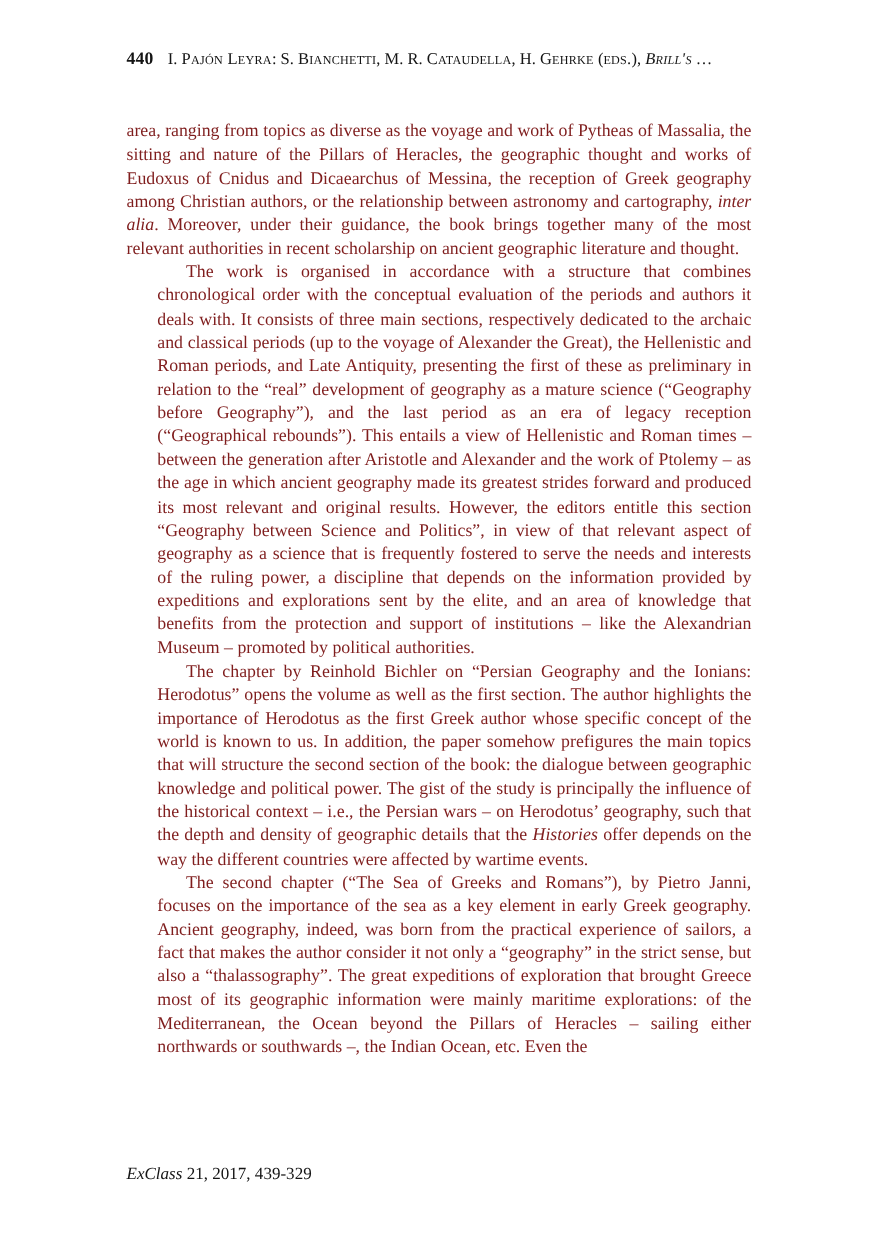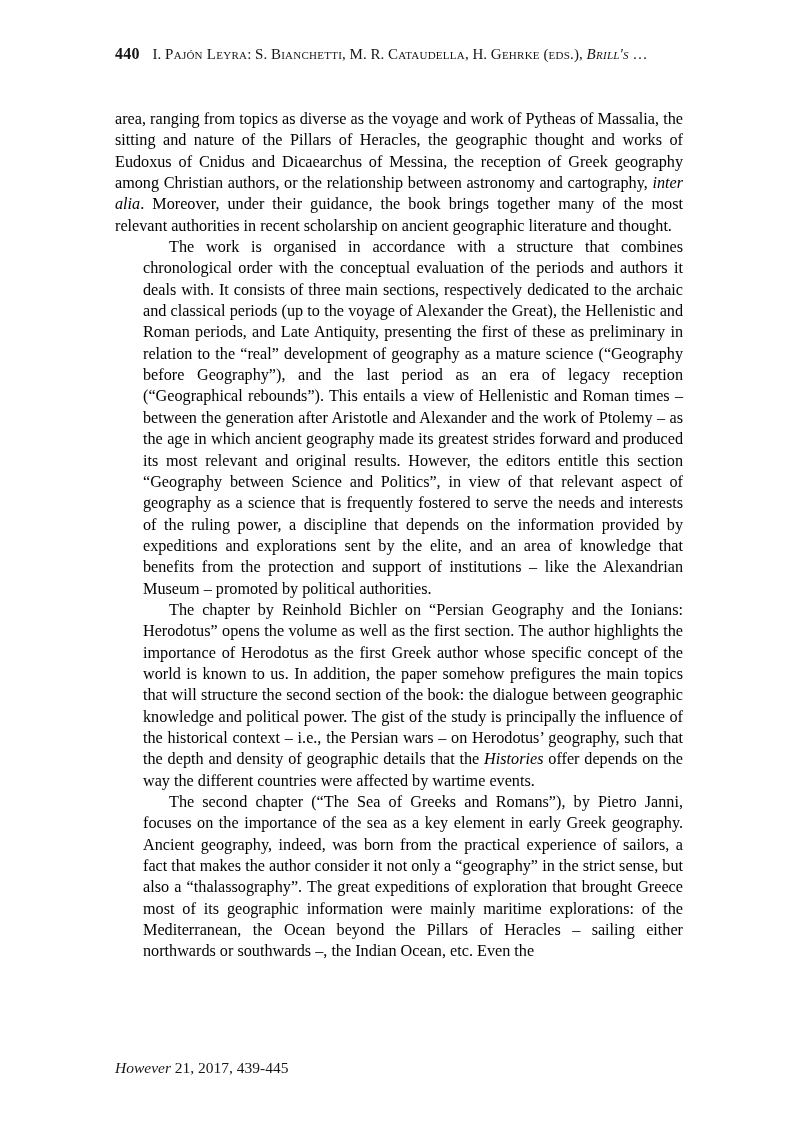--- a/index.html
+++ b/index.html
@@ -59,21 +59,21 @@
     left: 115px;
     width: 568px;
   }
   .para {
     margin: 0;
     font-size: 16.2px;
     line-height: 21.35px;
     text-align: justify;
     text-justify: inter-word;
     hyphens: none;
-    color: #000000;
+    color: #7f1d1d;
   }
   .para.indent {
     text-indent: 26px;
     margin-left: 28px;
   }
 
   
   .footer {
     position: absolute;
     top: 1058px;
@@ -101,13 +101,13 @@
     <p class="para"><span>area, ranging from topics as diverse as the voyage and work of Pytheas of Massalia, the sitting and nature of the Pillars of Heracles, the geographic thought and works of Eudoxus of Cnidus and Dicaearchus of Messina, the reception of Greek geography among Christian authors, or the relationship between astronomy and cartography, </span><span class="it">inter alia</span><span>. Moreover, under their guidance, the book brings together many of the most relevant authorities in recent scholarship on ancient geographic literature and thought.</span></p>
 
     <p class="para indent">The work is organised in accordance with a structure that combines chronological order with the conceptual evaluation of the periods and authors it deals with. It consists of three main sections, respectively dedicated to the archaic and classical periods (up to the voyage of Alexander the Great), the Hellenistic and Roman periods, and Late Antiquity, presenting the first of these as preliminary in relation to the “real” development of geography as a mature science (“Geography before Geography”), and the last period as an era of legacy reception (“Geographical rebounds”). This entails a view of Hellenistic and Roman times – between the generation after Aristotle and Alexander and the work of Ptolemy – as the age in which ancient geography made its greatest strides forward and produced its most relevant and original results. However, the editors entitle this section “Geography between Science and Politics”, in view of that relevant aspect of geography as a science that is frequently fostered to serve the needs and interests of the ruling power, a discipline that depends on the information provided by expeditions and explorations sent by the elite, and an area of knowledge that benefits from the protection and support of institutions – like the Alexandrian Museum – promoted by political authorities.</p>
 
     <p class="para indent"><span>The chapter by Reinhold Bichler on “Persian Geography and the Ionians: Herodotus” opens the volume as well as the first section. The author highlights the importance of Herodotus as the first Greek author whose specific concept of the world is known to us. In addition, the paper somehow prefigures the main topics that will structure the second section of the book: the dialogue between geographic knowledge and political power. The gist of the study is principally the influence of the historical context – i.e., the Persian wars – on Herodotus’ geography, such that the depth and density of geographic details that the </span><span class="it">Histories</span><span> offer depends on the way the different countries were affected by wartime events.</span></p>
 
     <p class="para indent">The second chapter (“The Sea of Greeks and Romans”), by Pietro Janni, focuses on the importance of the sea as a key element in early Greek geography. Ancient geography, indeed, was born from the practical experience of sailors, a fact that makes the author consider it not only a “geography” in the strict sense, but also a “thalassography”. The great expeditions of exploration that brought Greece most of its geographic information were mainly maritime explorations: of the Mediterranean, the Ocean beyond the Pillars of Heracles – sailing either northwards or southwards –, the Indian Ocean, etc. Even the</p>
 
   </div>
 
-  <div class="footer"><span class="journal">However</span><span> 21, 2017, 439-445</span></div>
+  <div class="footer"><span class="journal">ExClass</span><span> 21, 2017, 439-329</span></div>
 
 </body></html>

